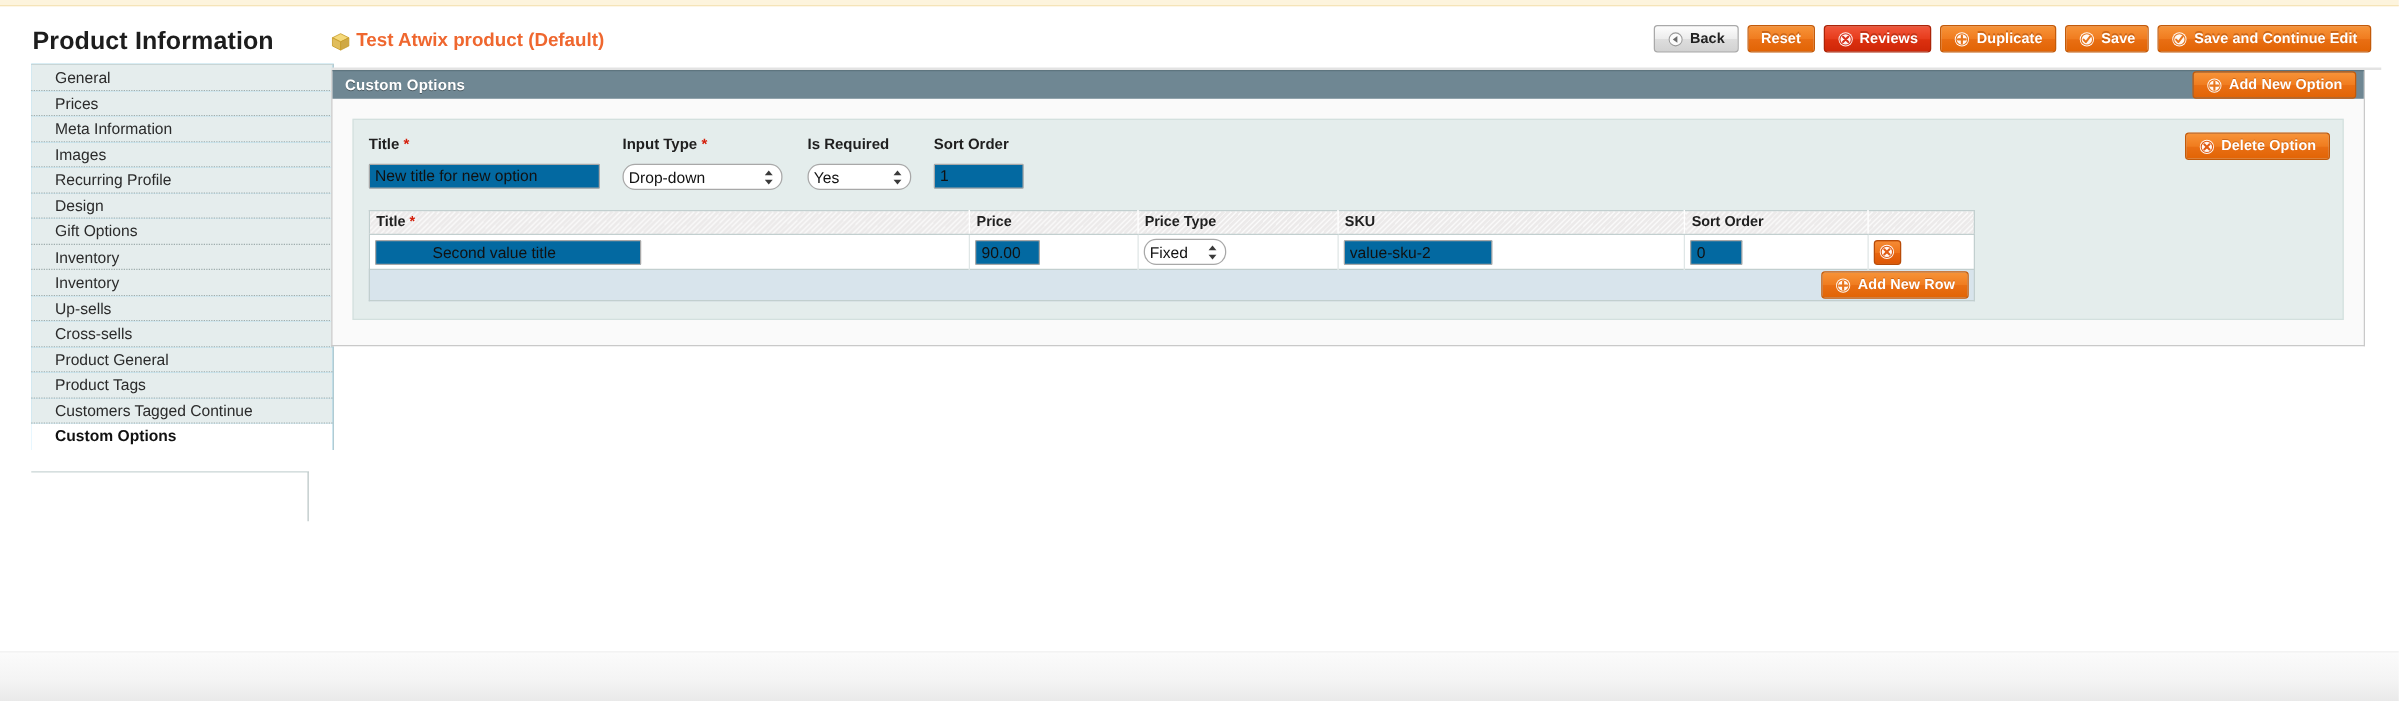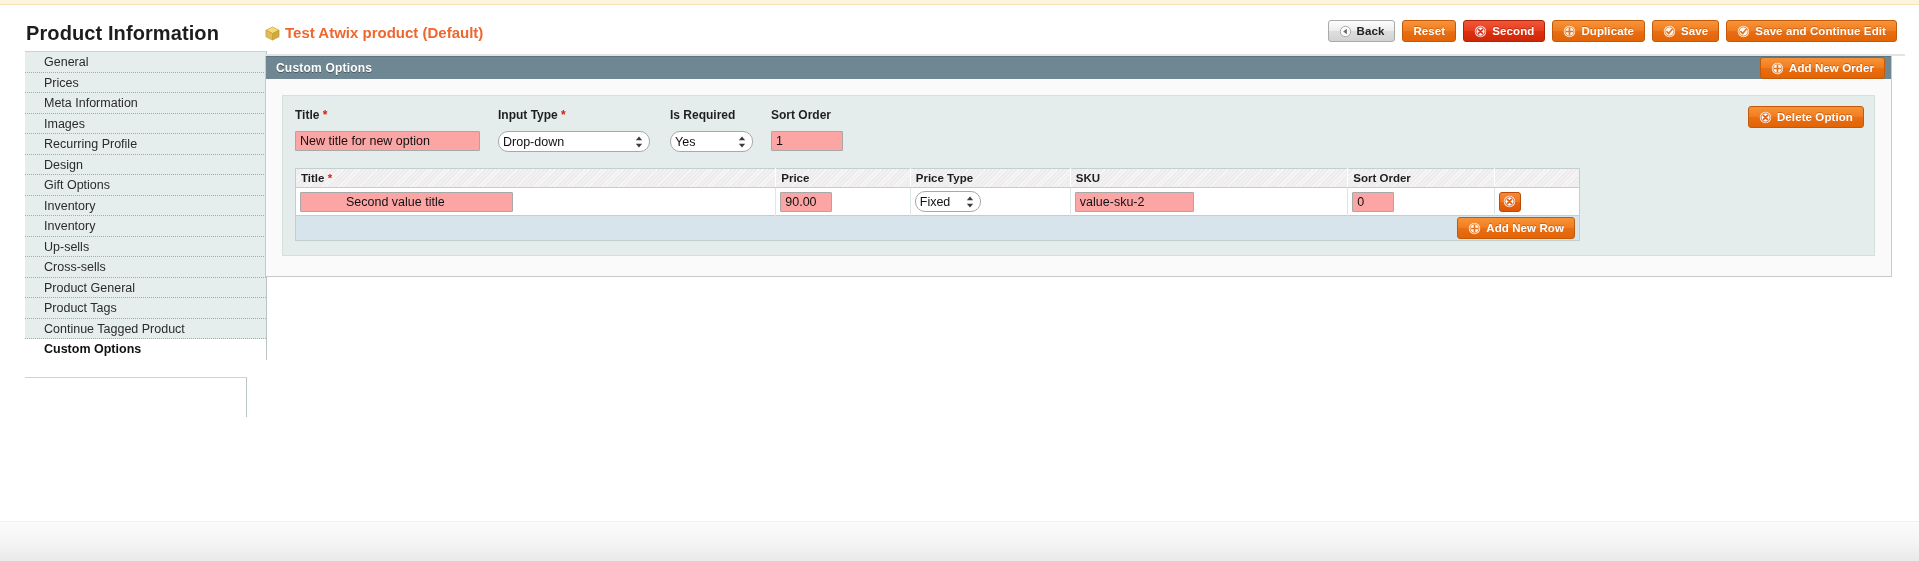--- a/index.html
+++ b/index.html
@@ -227,21 +227,21 @@
     margin-bottom: 9px;
     white-space: nowrap;
     height: 14px;
     line-height: 14px;
   }
   .req { color: #d41e0a; font-weight: bold; }
 
   input.txt {
     height: 20px;
     border: 1px solid #a8a8a8;
-    background: #fca5a5;
+    background: #0369a1;
     font-family: "Liberation Sans", sans-serif;
     font-size: 12.5px;
     color: #111;
     padding: 0 4px;
     outline: none;
     border-radius: 1px;
   }
   select.sel {
     height: 21px;
     border: 1px solid #a8a8a8;
@@ -335,21 +335,21 @@
         <div class="sidebar-item"><span>Images</span></div>
         <div class="sidebar-item"><span>Recurring Profile</span></div>
         <div class="sidebar-item"><span>Design</span></div>
         <div class="sidebar-item"><span>Gift Options</span></div>
         <div class="sidebar-item"><span>Inventory</span></div>
         <div class="sidebar-item"><span>Inventory</span></div>
         <div class="sidebar-item"><span>Up-sells</span></div>
         <div class="sidebar-item"><span>Cross-sells</span></div>
         <div class="sidebar-item"><span>Product General</span></div>
         <div class="sidebar-item"><span>Product Tags</span></div>
-        <div class="sidebar-item"><span>Continue Tagged Product</span></div>
+        <div class="sidebar-item"><span>Customers Tagged Continue</span></div>
         <div class="sidebar-item active"><span>Custom Options</span></div>
       </div>
     <div class="sidebar-tail"></div>
   </div>
 
   <div class="content">
 
     <div class="content-head">
       <div class="page-title">
         <svg class="box-icon" viewBox="0 0 16 16">
@@ -369,21 +369,21 @@
           </span>
           <span class="btn btn-orange">
             <span>Reset</span>
           </span>
           <span class="btn btn-red">
             <svg class="ico" viewBox="0 0 16 16">
               <circle cx="8" cy="8" r="7" fill="#ffffff" opacity=".95"></circle>
               <circle cx="8" cy="8" r="5.6" fill="none" stroke="#d8301a" stroke-width="1.1"></circle>
               <path d="M5.4 5.4 L10.6 10.6 M10.6 5.4 L5.4 10.6" stroke="#d8301a" stroke-width="2" stroke-linecap="round"></path>
             </svg>
-            <span>Second</span>
+            <span>Reviews</span>
           </span>
           <span class="btn btn-orange">
             <svg class="ico" viewBox="0 0 16 16">
               <circle cx="8" cy="8" r="7" fill="#ffffff" opacity=".95"></circle>
               <circle cx="8" cy="8" r="5.6" fill="none" stroke="#e8751c" stroke-width="1.1"></circle>
               <path d="M8 4.2 V11.8 M4.2 8 H11.8" stroke="#e8751c" stroke-width="2.1" stroke-linecap="round"></path>
             </svg>
             <span>Duplicate</span>
           </span>
           <span class="btn btn-orange">
@@ -408,21 +408,21 @@
 
     <div class="panel">
       <div class="panel-head">
         <span class="panel-head-title">Custom Options</span>
         <span class="btn btn-orange">
           <svg class="ico" viewBox="0 0 16 16">
             <circle cx="8" cy="8" r="7" fill="#ffffff" opacity=".95"></circle>
             <circle cx="8" cy="8" r="5.6" fill="none" stroke="#e8751c" stroke-width="1.1"></circle>
             <path d="M8 4.2 V11.8 M4.2 8 H11.8" stroke="#e8751c" stroke-width="2.1" stroke-linecap="round"></path>
           </svg>
-          <span>Add New Order</span>
+          <span>Add New Option</span>
         </span>
       </div>
 
       <div class="panel-body">
         <div class="option-box">
 
           <div class="delete-option-wrap">
             <span class="btn btn-orange">
               <svg class="ico" viewBox="0 0 16 16">
                 <circle cx="8" cy="8" r="7" fill="#ffffff" opacity=".95"></circle>
@@ -433,21 +433,21 @@
             </span>
           </div>
 
           <div class="fields-row" id="fields-row">
               <div class="field" style="margin-right: 18px;">
                 <div class="field-label"><span>Title</span><span class="req"> *</span></div>
                 <input class="txt" type="text" value="New title for new option" style="width: 185px;">
               </div>
               <div class="field" style="margin-right: 20px;">
                 <div class="field-label"><span>Input Type</span><span class="req"> *</span></div>
-                <span class="sel-wrap"><select class="sel" style="width: 152px;"><option>Drop-down</option></select><svg class="sel-arrows" viewBox="0 0 8 14">
+                <span class="sel-wrap"><select class="sel" style="width: 128px;"><option>Drop-down</option></select><svg class="sel-arrows" viewBox="0 0 8 14">
                     <polygon points="4,1 7.4,5 0.6,5" fill="#3a3a3a"></polygon>
                     <polygon points="4,13 7.4,9 0.6,9" fill="#3a3a3a"></polygon>
                   </svg></span>
               </div>
               <div class="field" style="margin-right: 18px;">
                 <div class="field-label"><span>Is Required</span></div>
                 <span class="sel-wrap"><select class="sel" style="width: 83px;"><option>Yes</option></select><svg class="sel-arrows" viewBox="0 0 8 14">
                     <polygon points="4,1 7.4,5 0.6,5" fill="#3a3a3a"></polygon>
                     <polygon points="4,13 7.4,9 0.6,9" fill="#3a3a3a"></polygon>
                   </svg></span>

